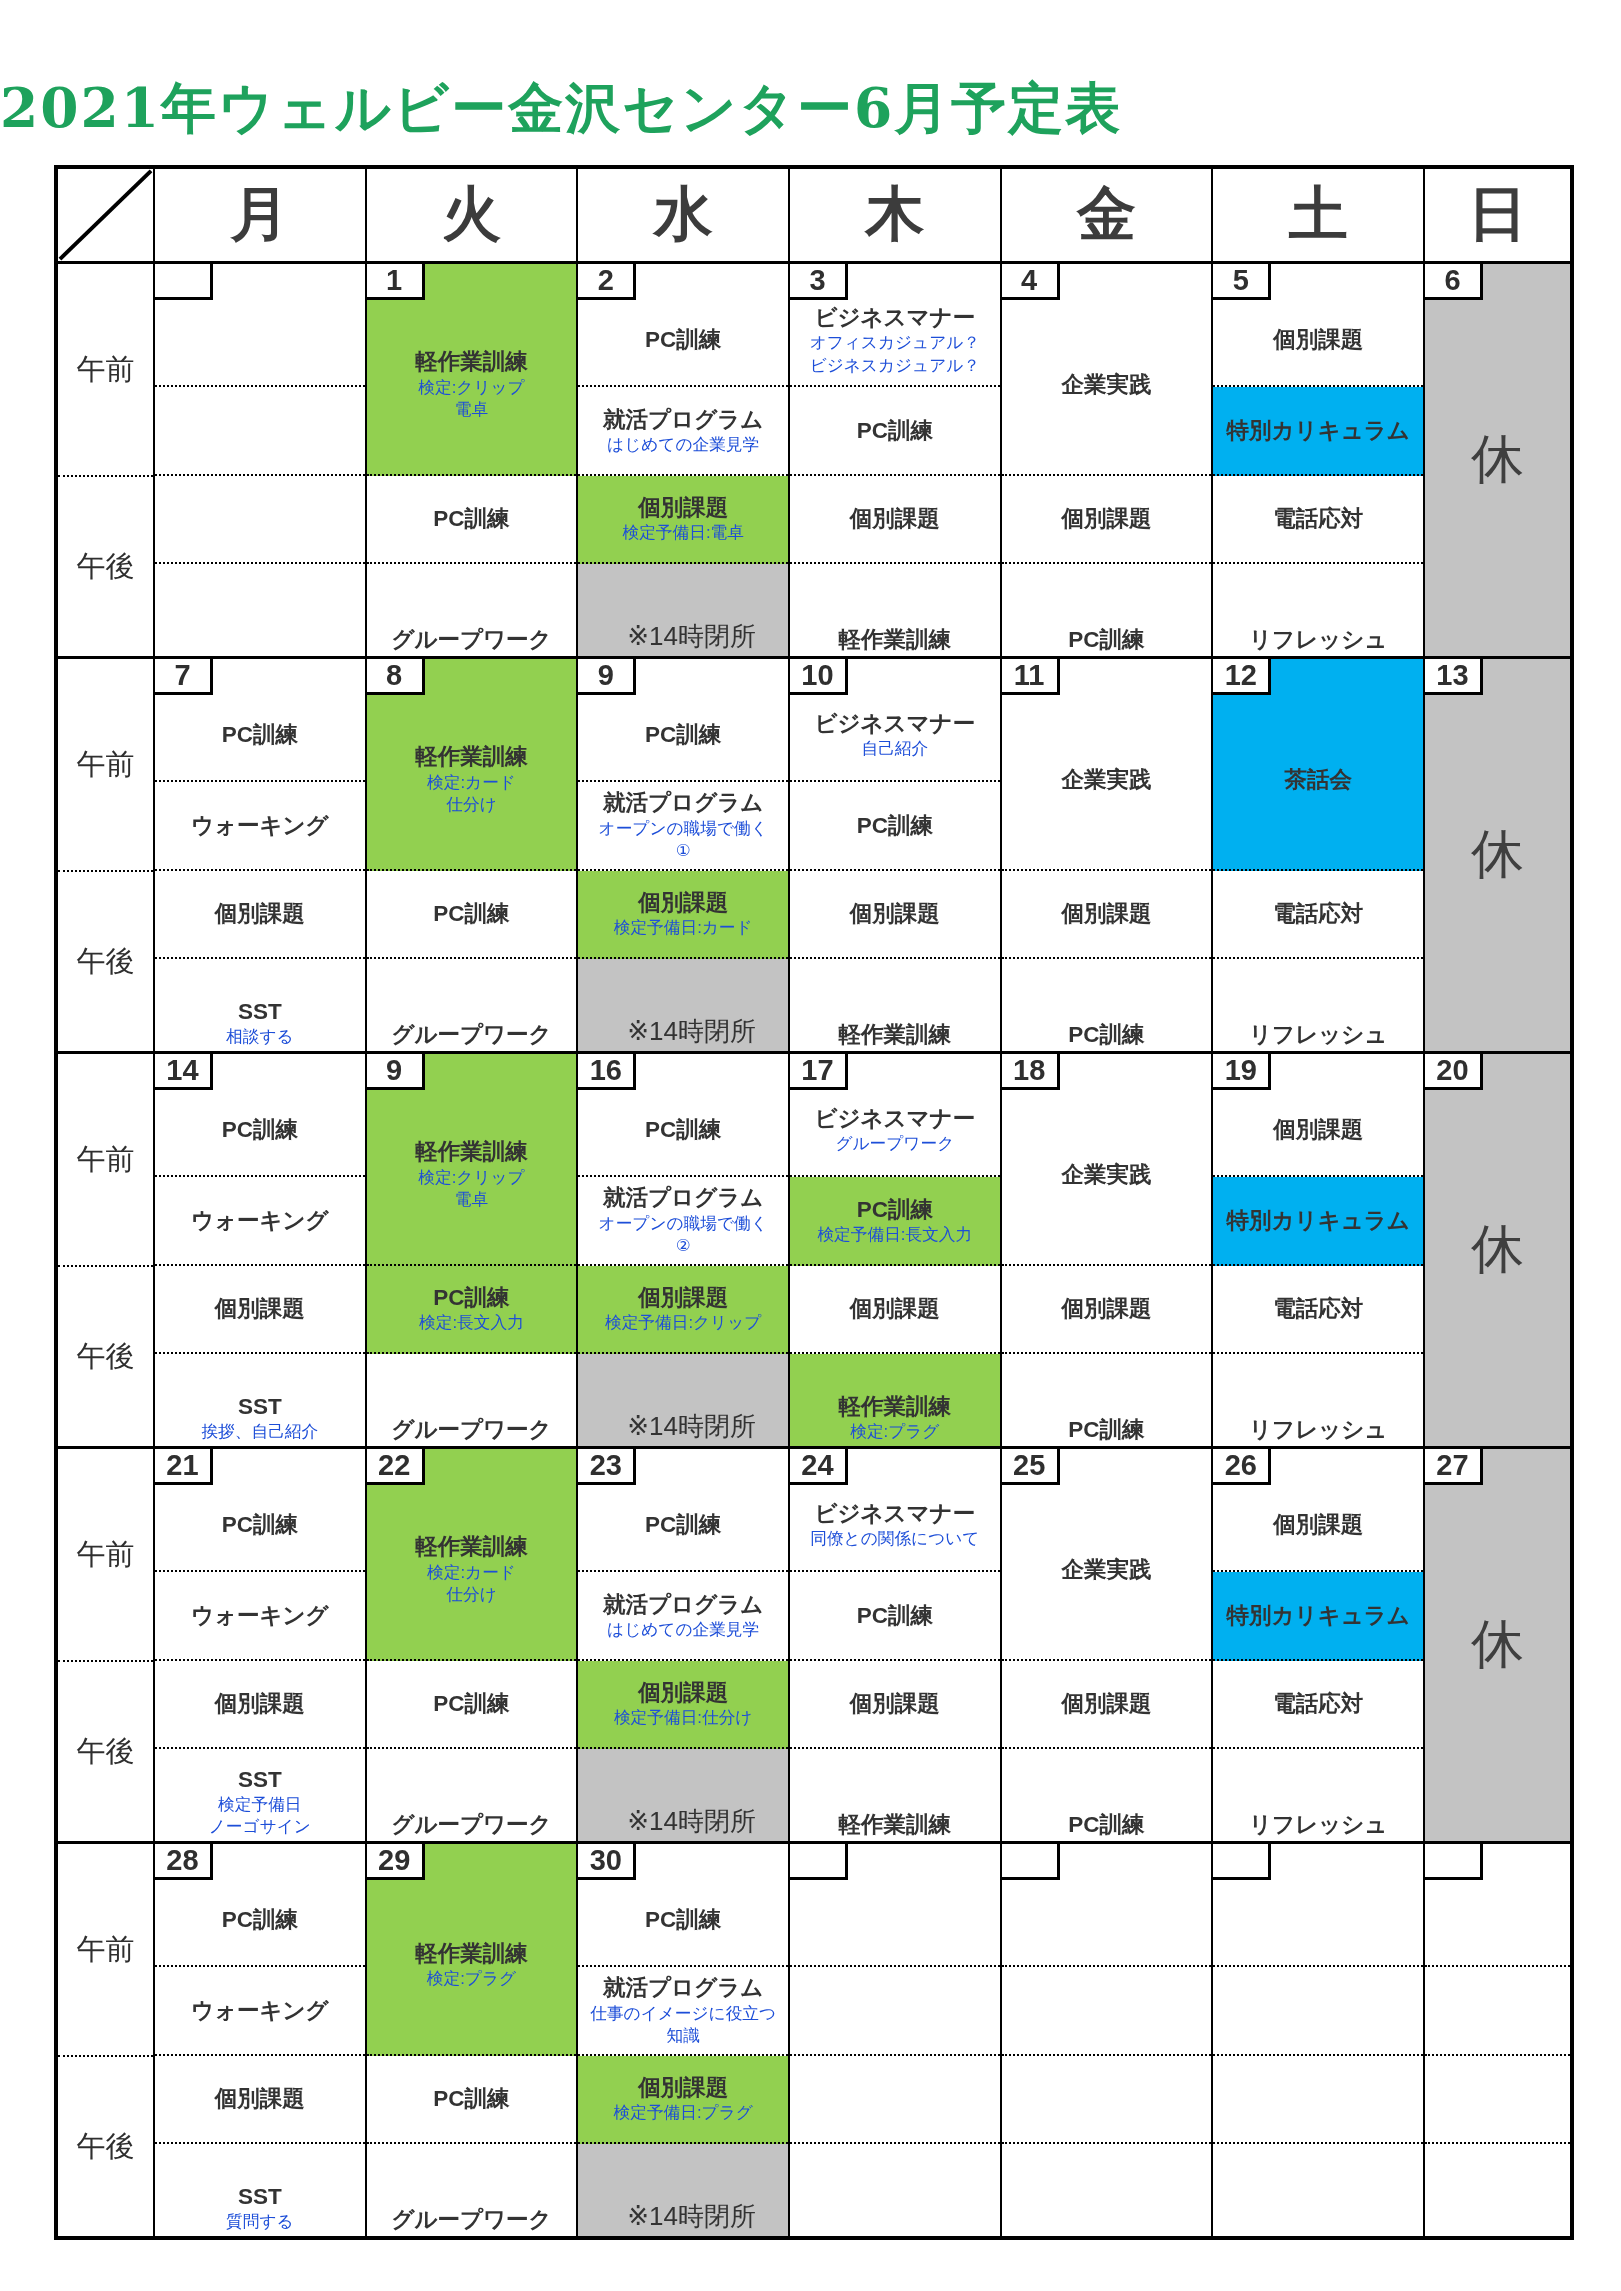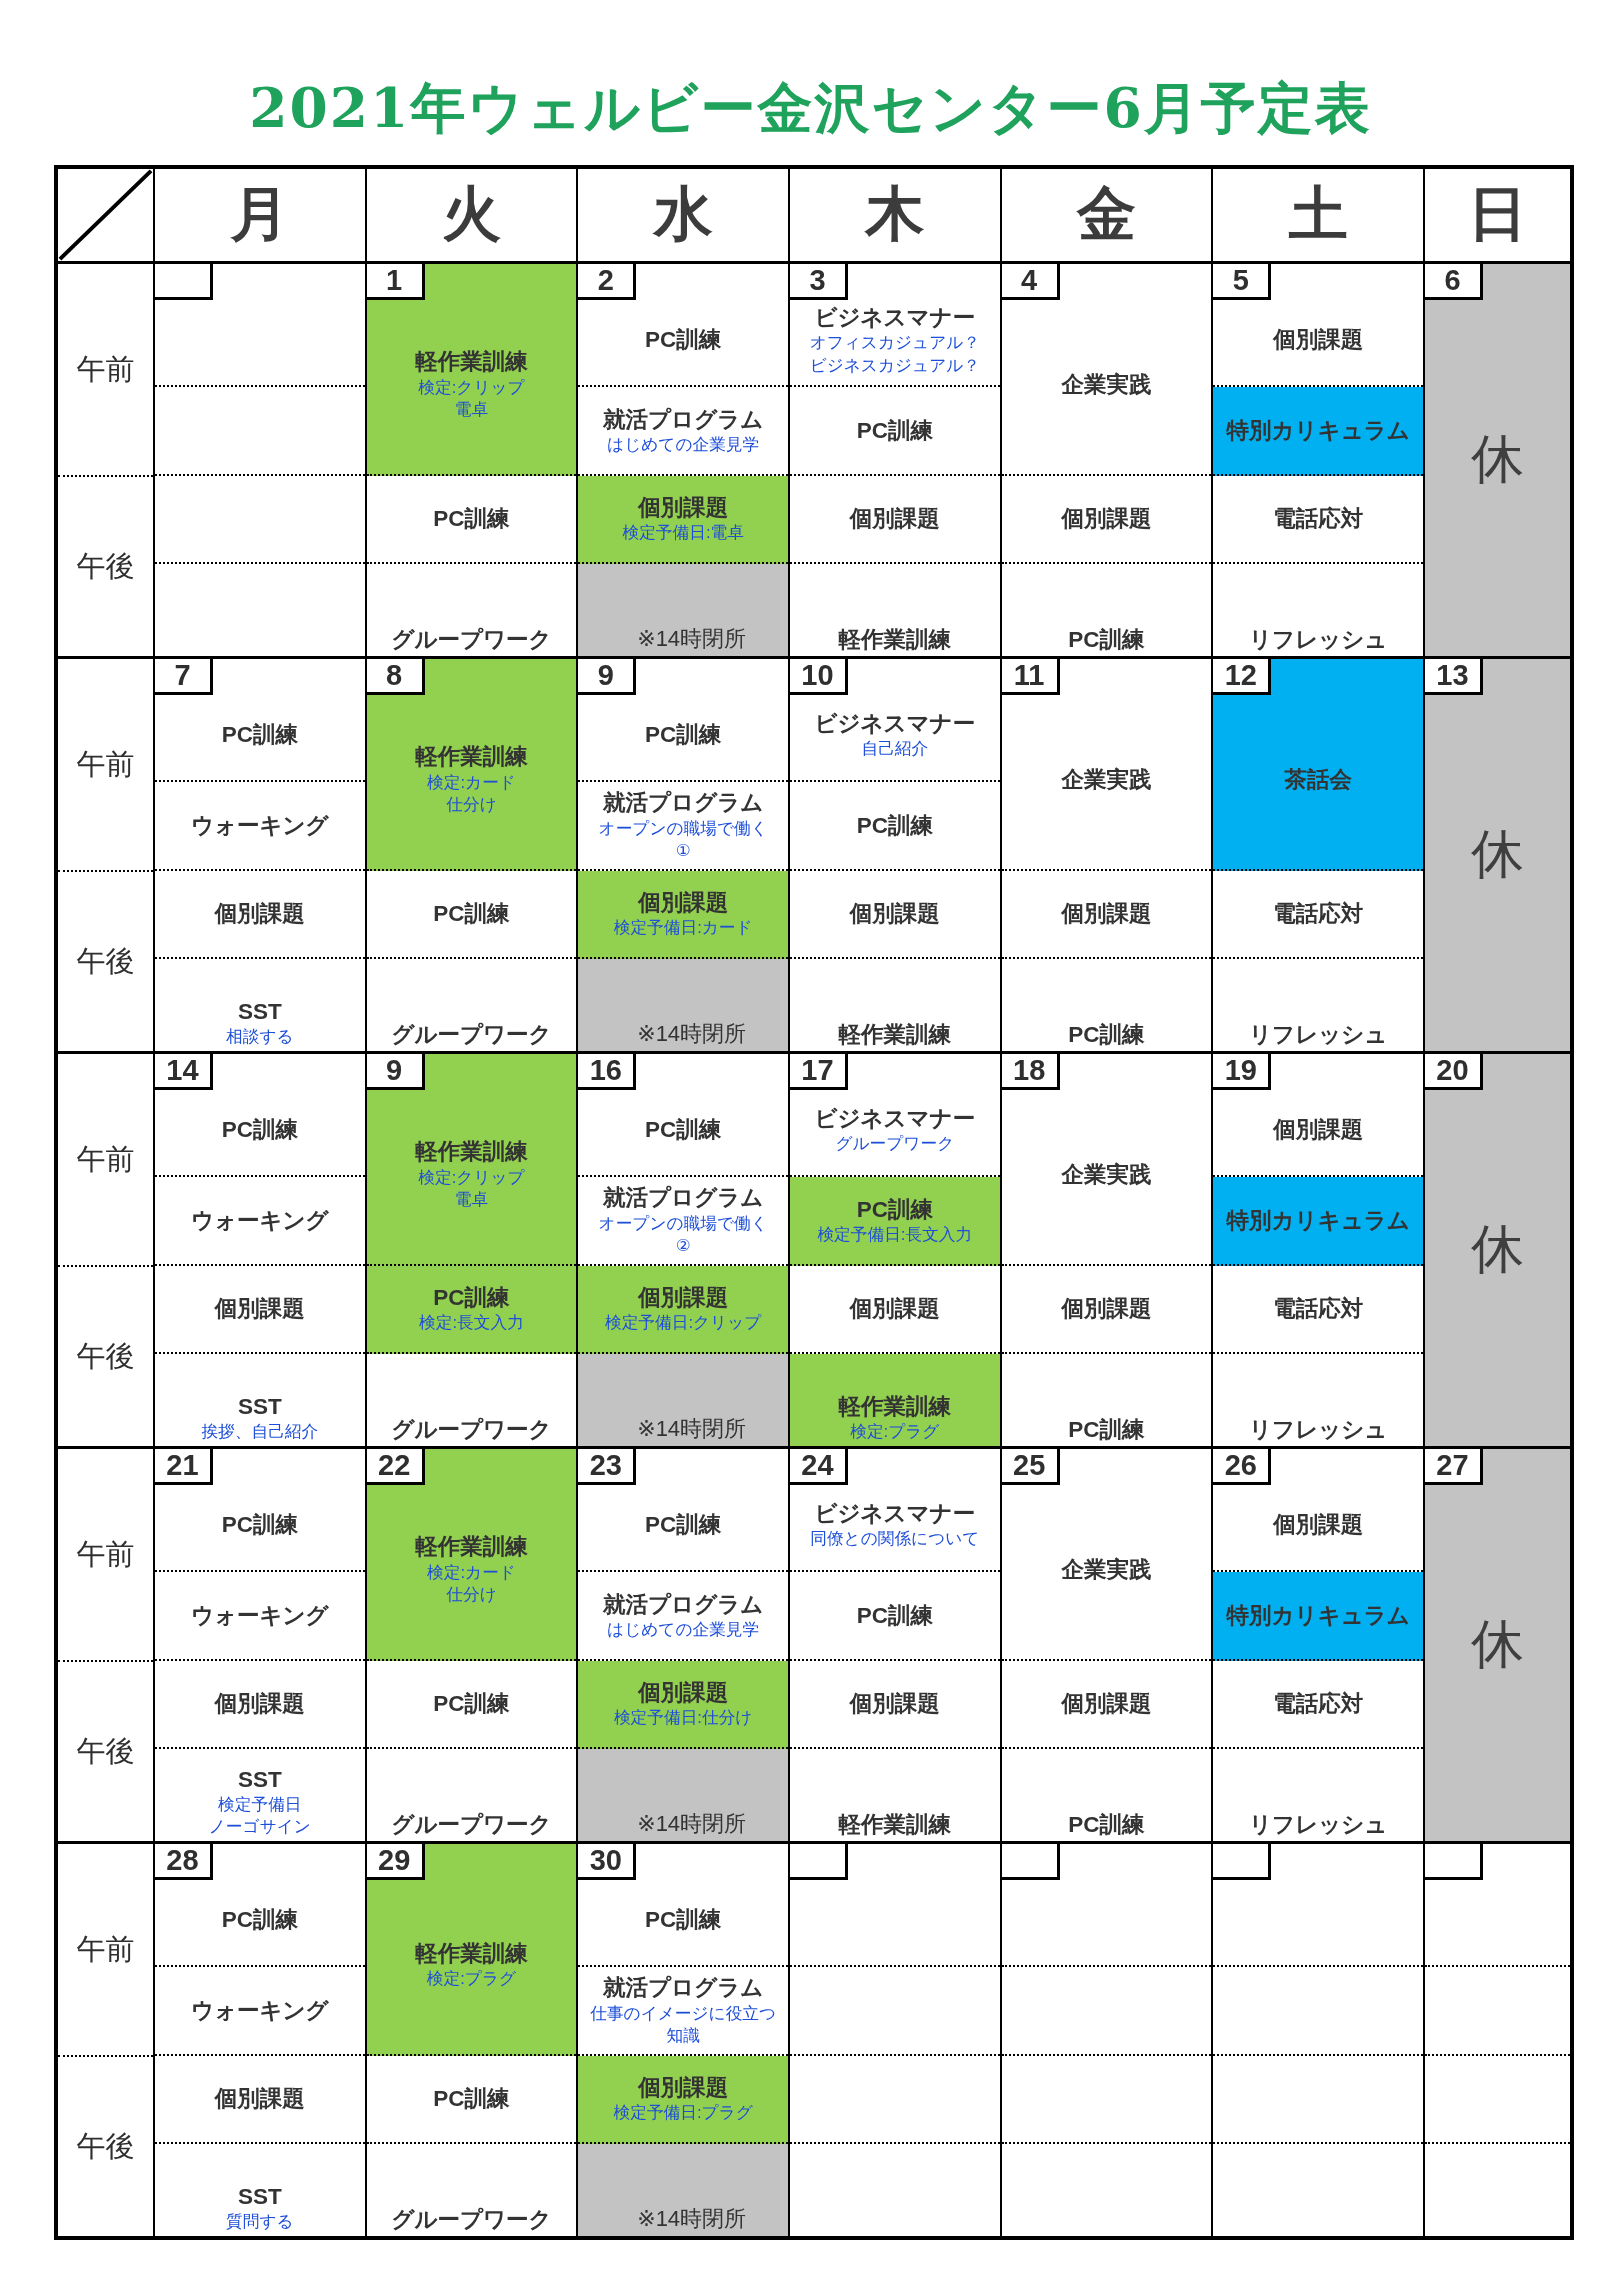--- a/index.html
+++ b/index.html
@@ -1,18 +1,18 @@
 <!DOCTYPE html>
 <html><head>
 <meta charset="utf-8">
 <style>
   html,body{margin:0;padding:0;background:#fff;}
   body{width:1621px;height:2292px;position:relative;overflow:hidden;
        font-family:"Liberation Sans","DejaVu Sans",sans-serif;color:#333;}
-  .page-title{position:absolute;top:35px;left:0;width:100%;text-align:center;
+  .page-title{position:absolute;top:35px;left:0;width:100%;
        font-size:55px;font-weight:bold;letter-spacing:2px;
        font-family:"DejaVu Serif","Liberation Serif",serif;}
   .cal{position:absolute;left:54px;top:165px;width:1520px;height:2075px;
        border:4.9px solid #000;display:flex;flex-direction:column;box-sizing:border-box;}
   .hdr{height:92px;display:grid;grid-template-columns:95px repeat(6,1fr) 147px;
        border-bottom:3.9px solid #000;flex:0 0 auto;}
   .hcell{border-left:2.9px solid #000;display:flex;align-items:center;justify-content:center;
        font-size:59px;font-weight:bold;color:#3c3c3c;}
   .hcorner{border-left:none;position:relative;}
   .week{flex:1 1 0;display:grid;grid-template-columns:95px repeat(6,1fr) 147px;}
@@ -30,21 +30,21 @@
   .slot{display:flex;flex-direction:column;align-items:center;justify-content:center;
        text-align:center;overflow:hidden;padding:2px 5.9px;box-sizing:border-box;}
   .rA{grid-row:1;border-bottom:2.9px dotted #000;padding-top:33px;}
   .rB{grid-row:2;border-bottom:2.9px dotted #000;}
   .rC{grid-row:3;border-bottom:2.9px dotted #000;}
   .rD{grid-row:4;justify-content:flex-end;}
   .merged{grid-row:1/3;border-bottom:2.9px dotted #000;padding-top:33px;}
   .rest{grid-row:1/5;display:flex;align-items:center;justify-content:center;
        font-size:53px;color:#3f3f3f;}
   .slot-title{font-size:22.5px;font-weight:bold;color:#333;line-height:1.3;white-space:nowrap;}
-  .slot-title.plain{font-weight:normal;font-size:22px;white-space:nowrap;margin-left:17px;}
+  .slot-title.plain{font-weight:normal;font-size:26px;white-space:nowrap;margin-left:17px;}
   .slot-sub{font-size:16.7px;color:#1d4ed8;line-height:1.35;}
   .diag{position:absolute;inset:0;width:100%;height:100%;}
 </style>
 </head>
 <body>
 
 <h1 class="page-title" style="color: rgb(30, 162, 92);">2021年ウェルビー金沢センター6月予定表</h1>
 
 <div class="cal" id="calendar">
     <div class="hdr">

